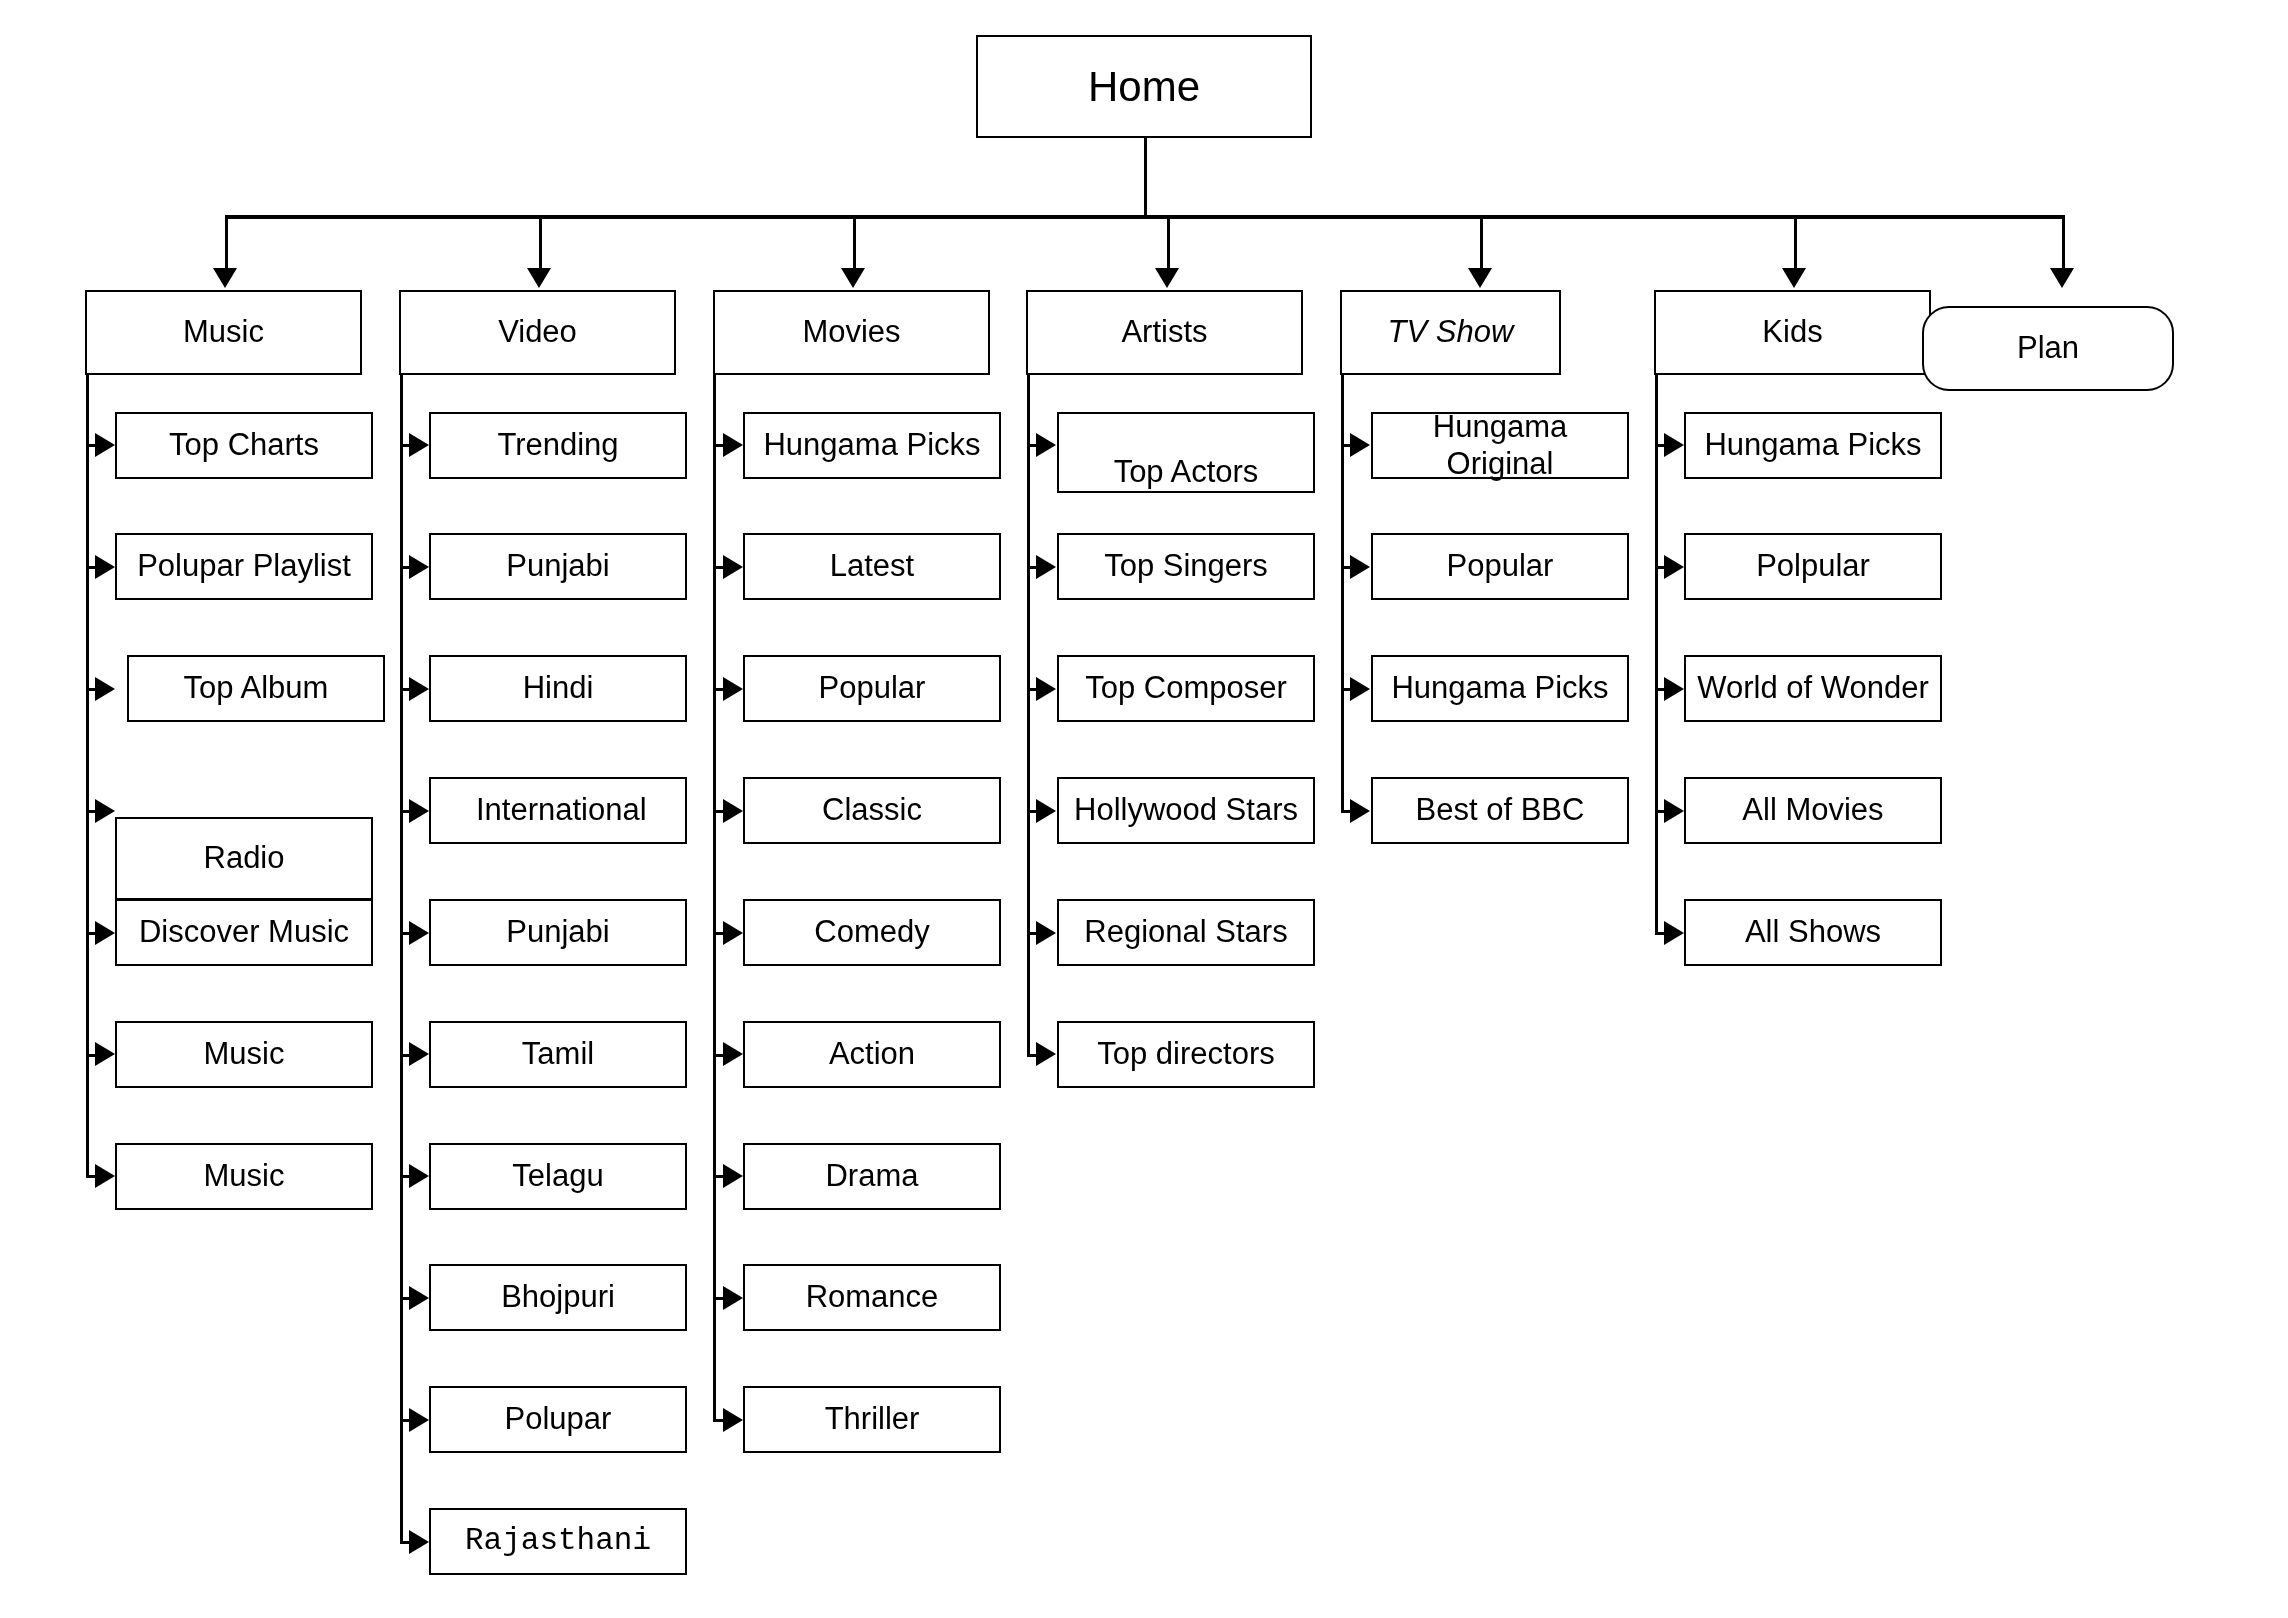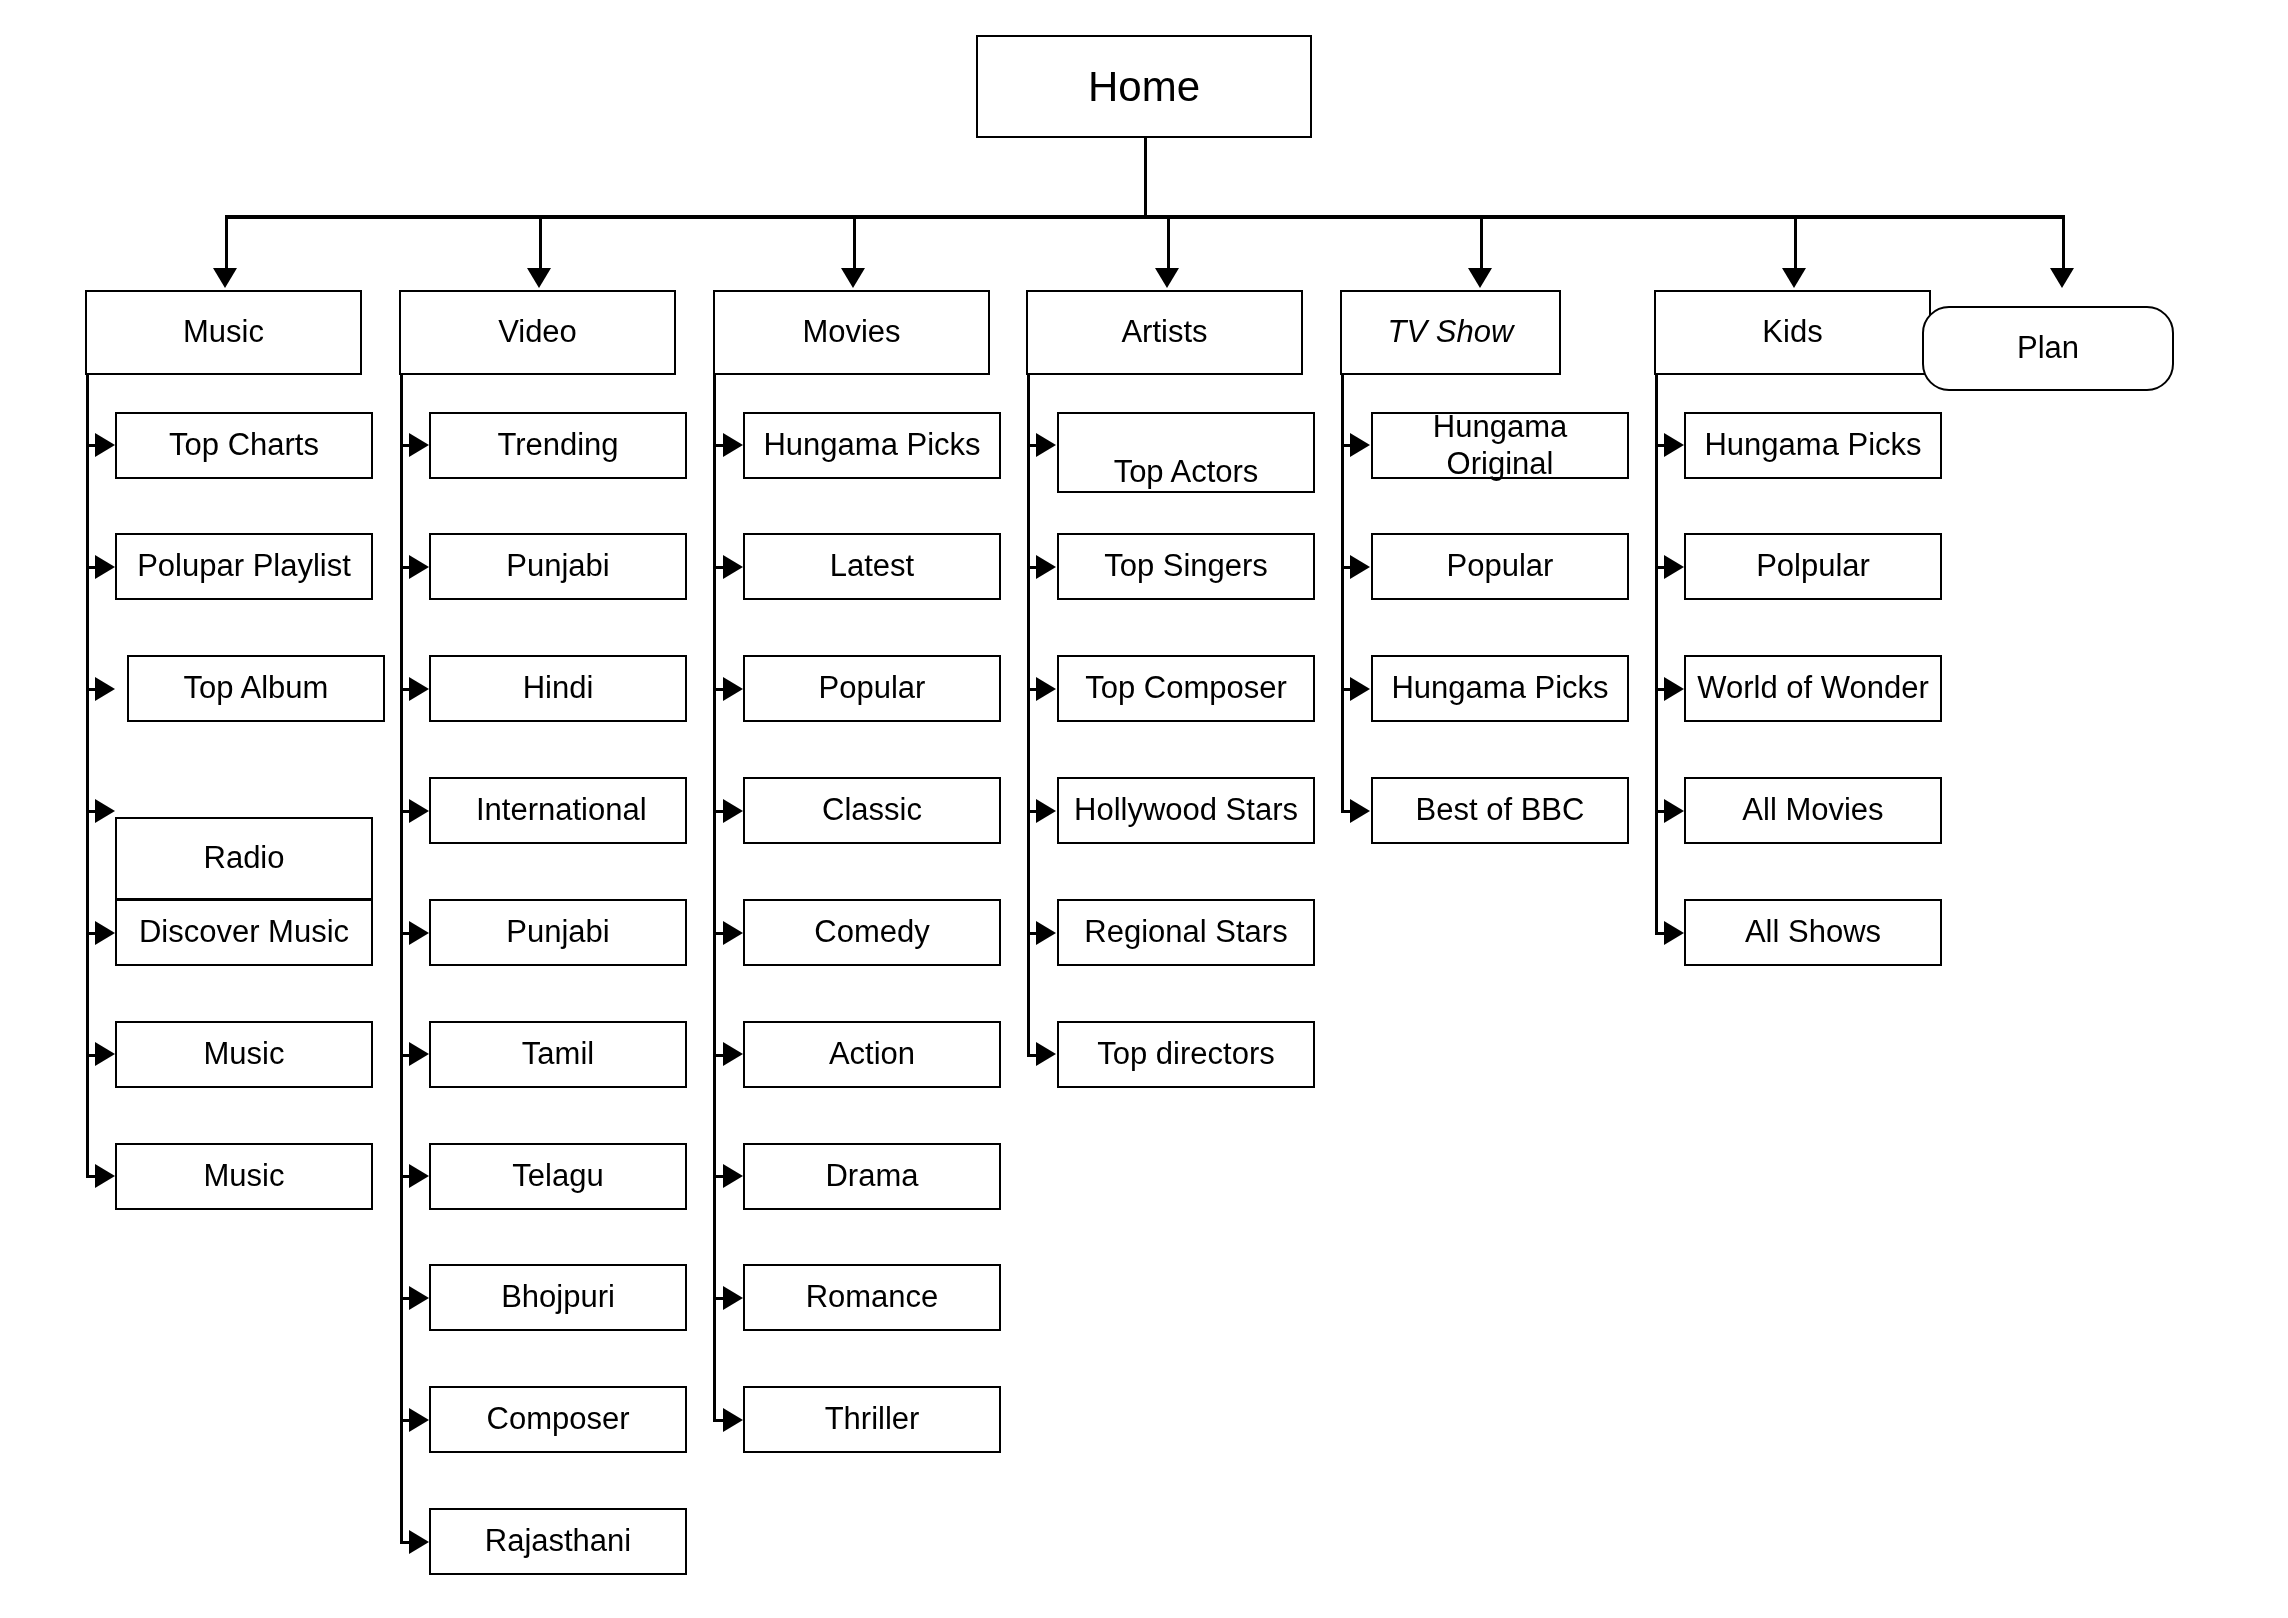--- a/index.html
+++ b/index.html
@@ -182,25 +182,25 @@
       <span class="node-label">Telagu</span>
     </div>
     <div class="stub" style="left: 400px; top: 1297px; width: 11px;"></div>
     <div class="arrow-right" style="left: 409px; top: 1286px;"></div>
     <div class="node node-child" style="left: 429px; top: 1264px; width: 258px; height: 67px;">
       <span class="node-label">Bhojpuri</span>
     </div>
     <div class="stub" style="left: 400px; top: 1419px; width: 11px;"></div>
     <div class="arrow-right" style="left: 409px; top: 1408px;"></div>
     <div class="node node-child" style="left: 429px; top: 1386px; width: 258px; height: 67px;">
-      <span class="node-label">Composer</span>
+      <span class="node-label">Polupar</span>
     </div>
     <div class="stub" style="left: 400px; top: 1541px; width: 11px;"></div>
     <div class="arrow-right" style="left: 409px; top: 1530px;"></div>
-    <div class="node node-child" style="left: 429px; top: 1508px; width: 258px; height: 67px;">
+    <div class="node node-child" style="left: 429px; top: 1508px; width: 258px; height: 67px; font-family: Liberation Mono, monospace;">
       <span class="node-label">Rajasthani</span>
     </div>
     <div class="vline" style="left: 853px; top: 215px; height: 60px;"></div>
     <div class="arrow-down" style="left: 841px; top: 268px;"></div>
     <div class="node node-cat" style="left: 713px; top: 290px; width: 277px; height: 85px;">
       <span class="node-label">Movies</span>
     </div>
     <div class="spine" style="left: 713px; top: 375px; height: 1045px;"></div>
     <div class="stub" style="left: 713px; top: 444px; width: 11px;"></div>
     <div class="arrow-right" style="left: 723px; top: 433px;"></div>

